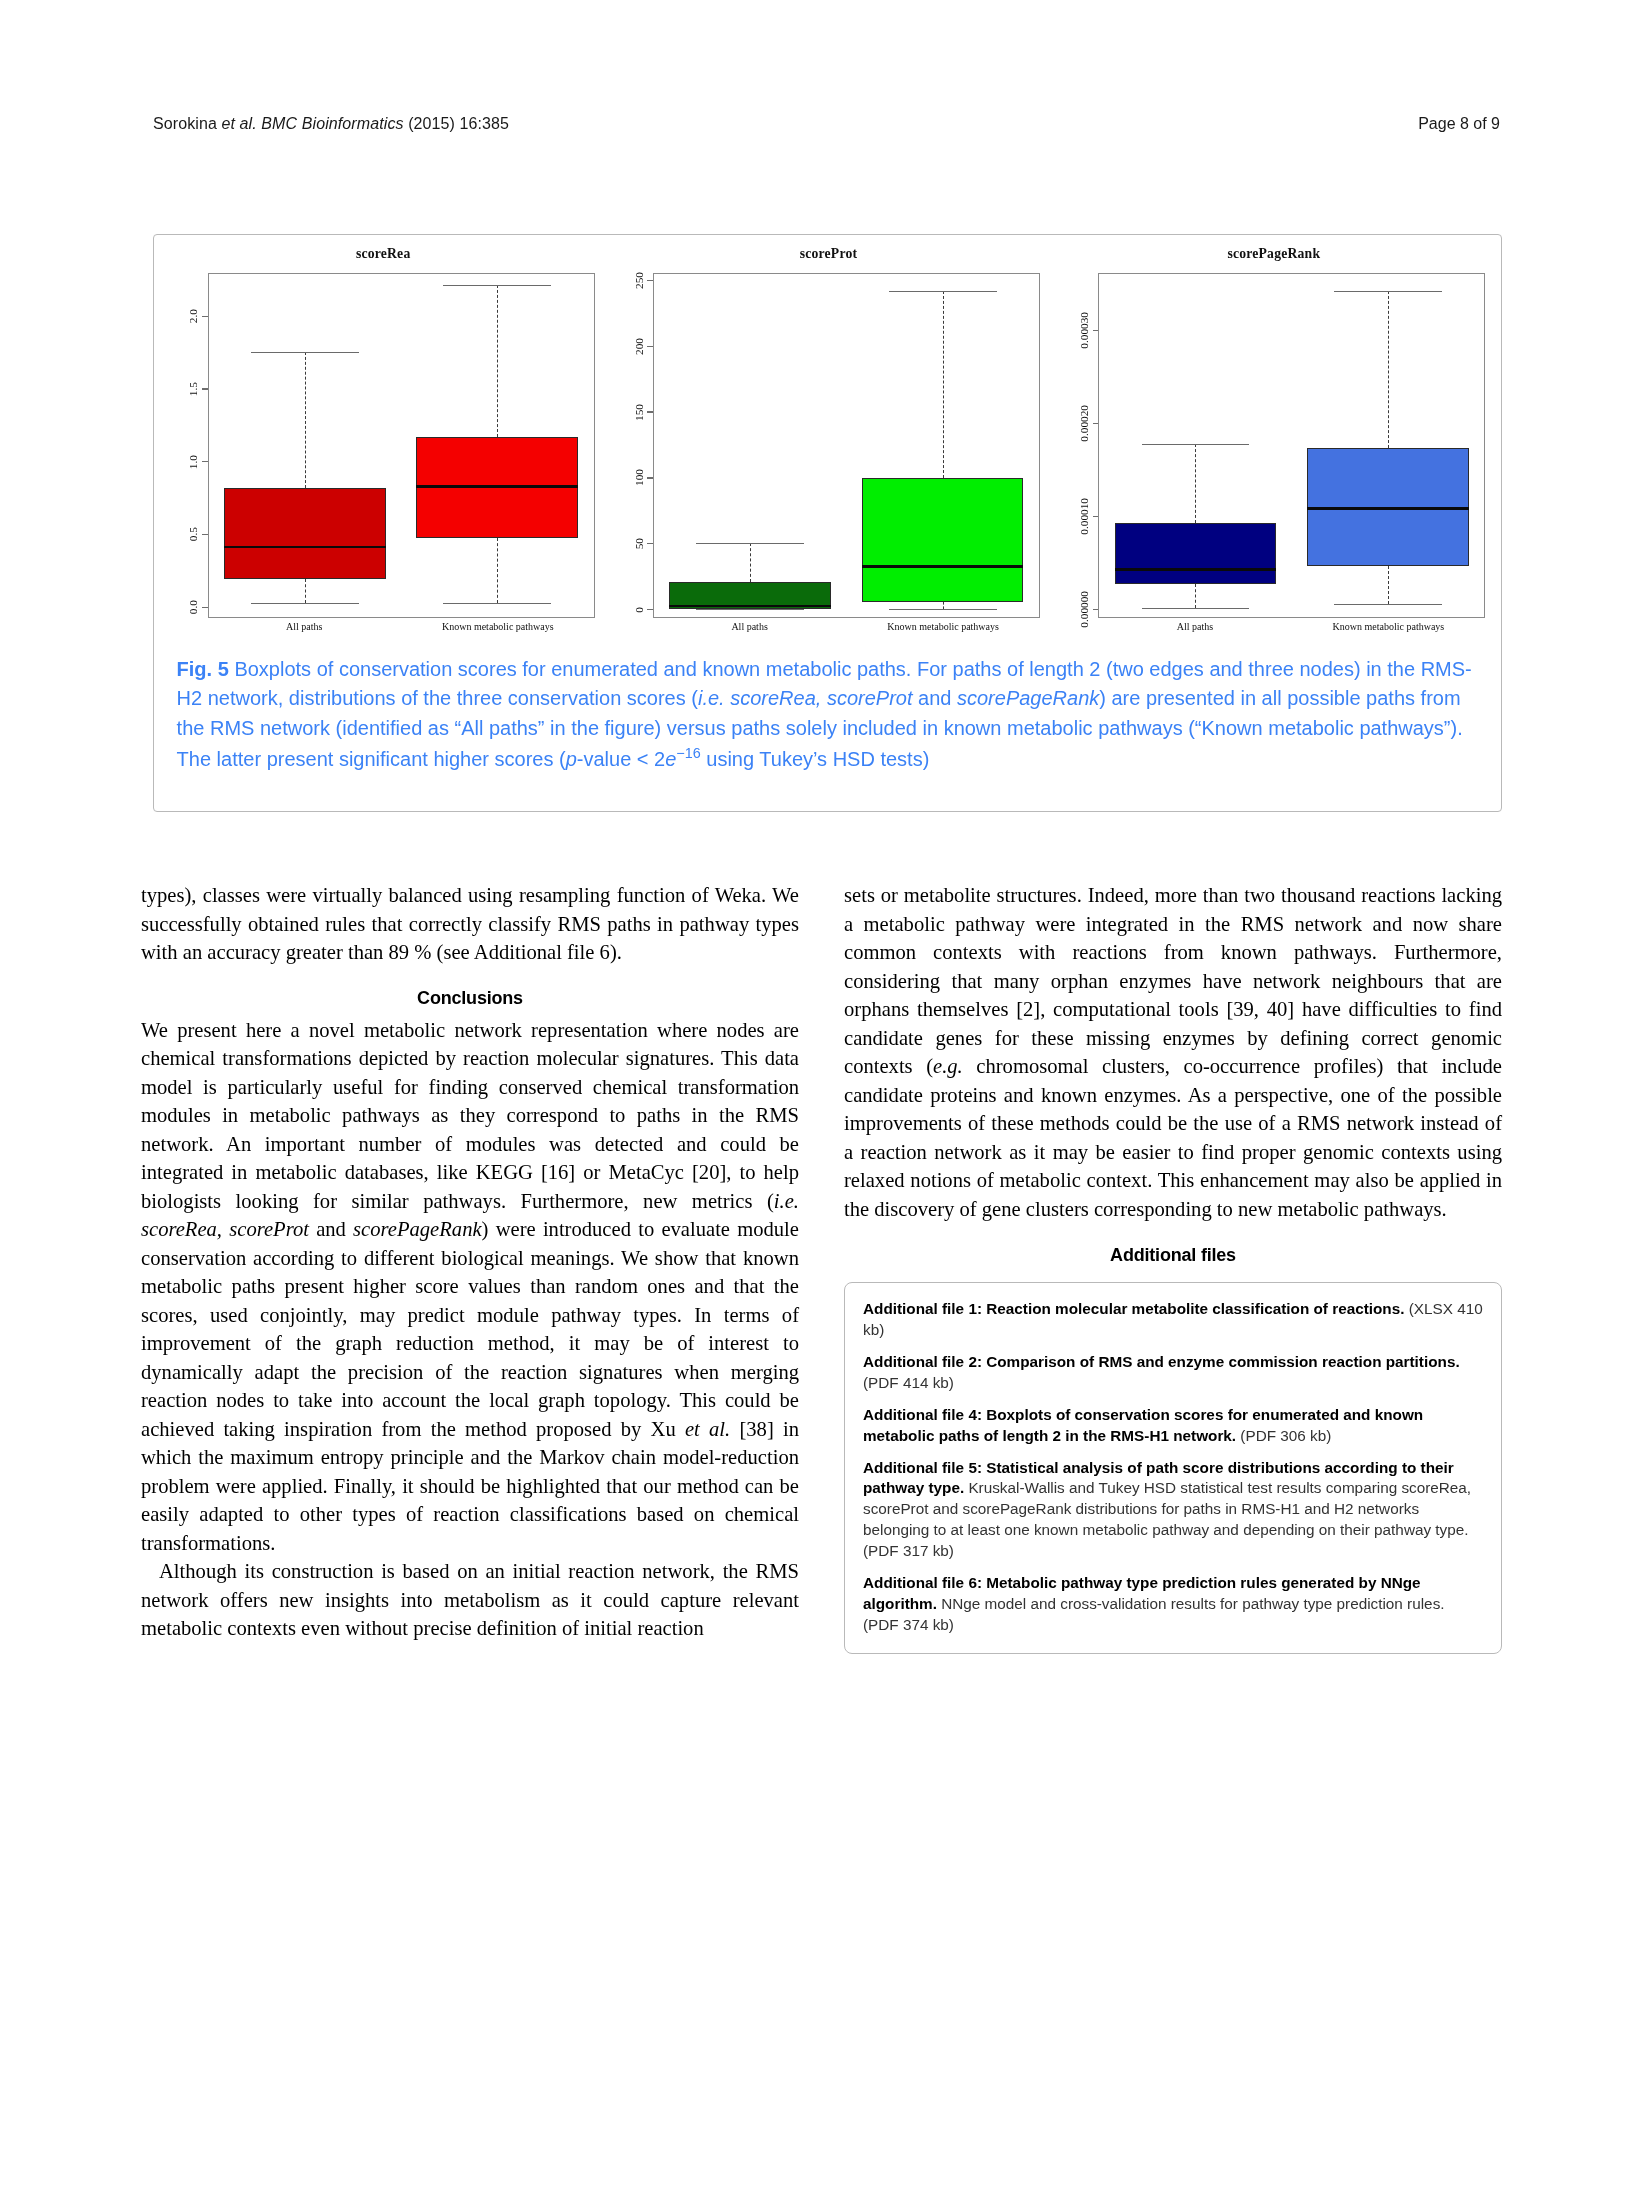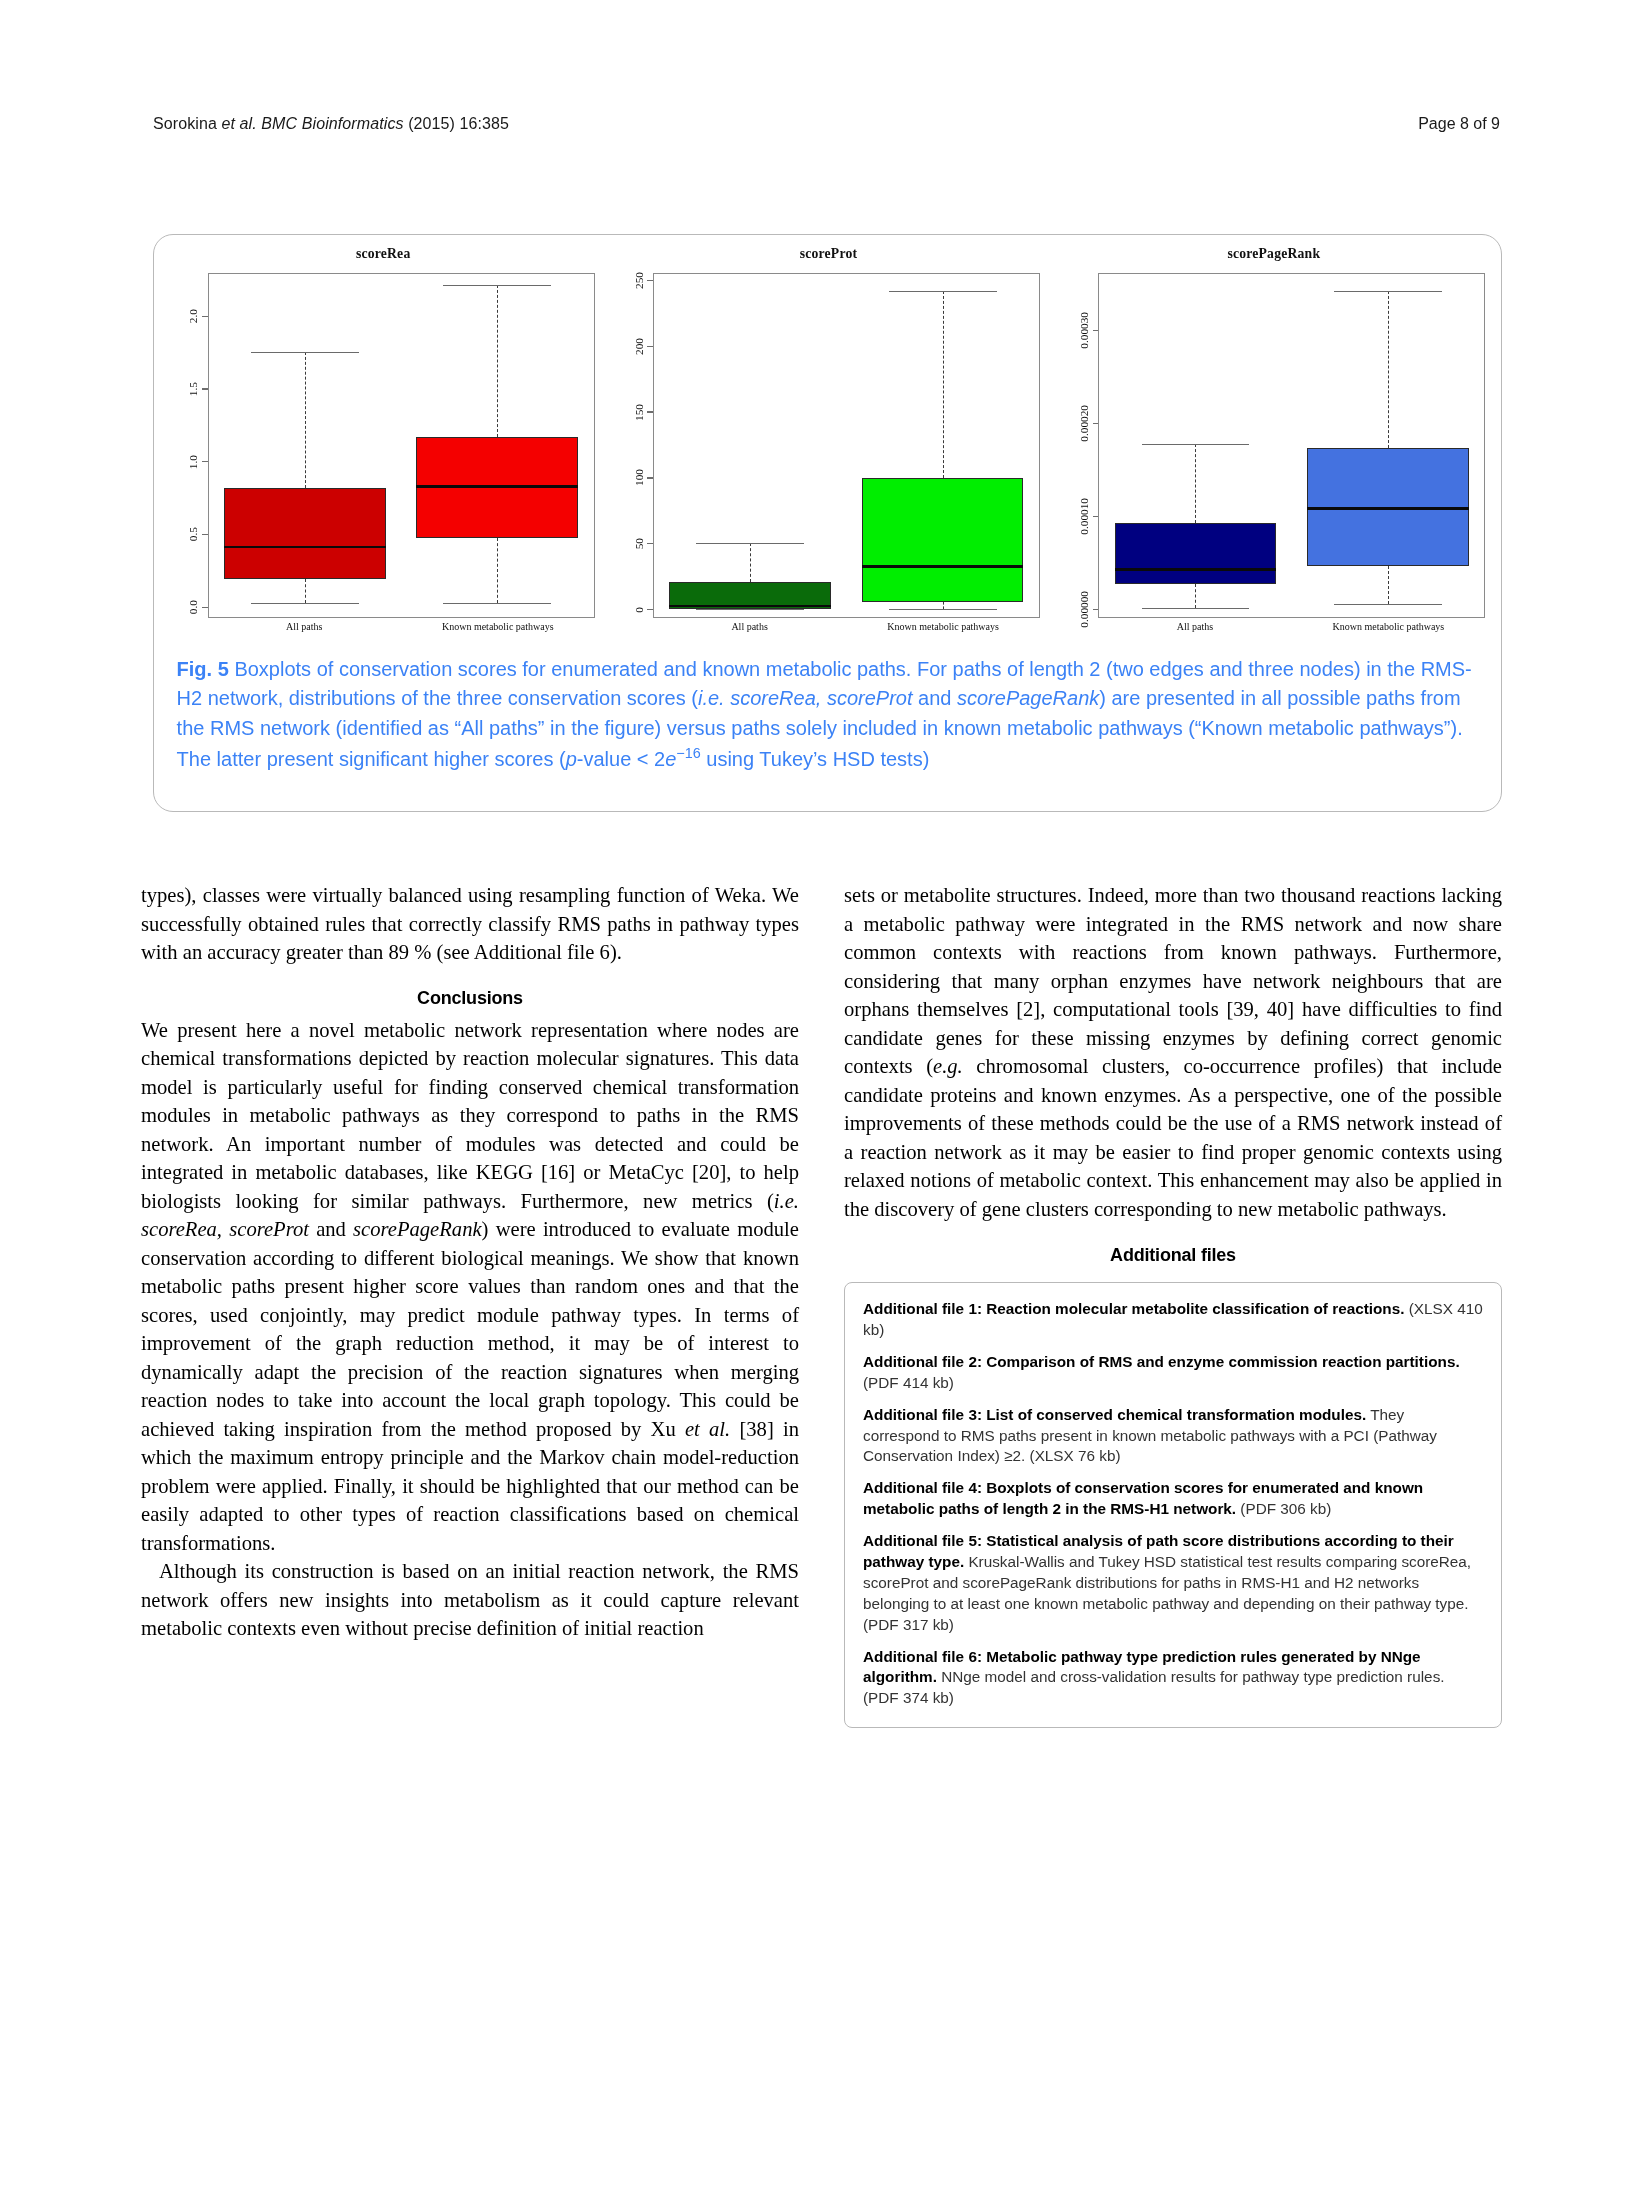--- a/index.html
+++ b/index.html
@@ -25,21 +25,21 @@
   .page-header .hdr-left { letter-spacing: 0.1px; }
   .page-header .hdr-left .ital { font-style: italic; }
   .page-header .hdr-right { font-size: 16px; }
 
   
   .figure-block {
     position: absolute;
     top: 234px; left: 153px;
     width: 1349px; height: 578px;
     border: 1.2px solid #b9b9b9;
-    border-radius: 20px;
+    border-radius: 4px;
     background: #ffffff;
   }
   .figure-plot-area {
     position: absolute;
     top: 6.5px; left: 6.5px;
     width: 1336px; height: 410px;
     display: flex;
   }
   .panel {
     position: relative;
@@ -355,19 +355,18 @@
   <p><span>We present here a novel metabolic network representation where nodes are chemical transformations depicted by reaction molecular signatures. This data model is particularly useful for finding conserved chemical transformation modules in metabolic pathways as they correspond to paths in the RMS network. An important number of modules was detected and could be integrated in metabolic databases, like KEGG [16] or MetaCyc [20], to help biologists looking for similar pathways. Furthermore, new metrics (</span><i>i.e. scoreRea, scoreProt</i><span> and </span><i>scorePageRank</i><span>) were introduced to evaluate module conservation according to different biological meanings. We show that known metabolic paths present higher score values than random ones and that the scores, used conjointly, may predict module pathway types. In terms of improvement of the graph reduction method, it may be of interest to dynamically adapt the precision of the reaction signatures when merging reaction nodes to take into account the local graph topology. This could be achieved taking inspiration from the method proposed by Xu </span><i>et al.</i><span> [38] in which the maximum entropy principle and the Markov chain model-reduction problem were applied. Finally, it should be highlighted that our method can be easily adapted to other types of reaction classifications based on chemical transformations.</span></p>
   <p class="indent">Although its construction is based on an initial reaction network, the RMS network offers new insights into metabolism as it could capture relevant metabolic contexts even without precise definition of initial reaction</p>
 </div>
 
 <div class="body-col col-right">
   <p><span>sets or metabolite structures. Indeed, more than two thousand reactions lacking a metabolic pathway were integrated in the RMS network and now share common contexts with reactions from known pathways. Furthermore, considering that many orphan enzymes have network neighbours that are orphans themselves [2], computational tools [39, 40] have difficulties to find candidate genes for these missing enzymes by defining correct genomic contexts (</span><i>e.g.</i><span> chromosomal clusters, co-occurrence profiles) that include candidate proteins and known enzymes. As a perspective, one of the possible improvements of these methods could be the use of a RMS network instead of a reaction network as it may be easier to find proper genomic contexts using relaxed notions of metabolic context. This enhancement may also be applied in the discovery of gene clusters corresponding to new metabolic pathways.</span></p>
   <h2 class="sec-head">Additional files</h2>
   <div class="addfiles-box" id="addfiles">
       <div class="addfile"><span class="af-title">Additional file 1:  Reaction molecular metabolite classification of reactions.</span><span class="af-desc"> (XLSX 410 kb)</span></div>
       <div class="addfile"><span class="af-title">Additional file 2:  Comparison of RMS and enzyme commission reaction partitions.</span><span class="af-desc"> (PDF 414 kb)</span></div>
-      <div class="addfile"><span class="af-title">Additional file 3:  List of conserved chemical transformation modules.</span><span class="af-desc"> They correspond to RMS paths present in known metabolic pathways with a PCI (Pathway Conservation Index) ≥2. (XLSX 76 kb)</span></div>
       <div class="addfile"><span class="af-title">Additional file 4:  Boxplots of conservation scores for enumerated and known metabolic paths of length 2 in the RMS-H1 network.</span><span class="af-desc"> (PDF 306 kb)</span></div>
       <div class="addfile"><span class="af-title">Additional file 5:  Statistical analysis of path score distributions according to their pathway type.</span><span class="af-desc"> Kruskal-Wallis and Tukey HSD statistical test results comparing scoreRea, scoreProt and scorePageRank distributions for paths in RMS-H1 and H2 networks belonging to at least one known metabolic pathway and depending on their pathway type. (PDF 317 kb)</span></div>
       <div class="addfile"><span class="af-title">Additional file 6:  Metabolic pathway type prediction rules generated by NNge algorithm.</span><span class="af-desc"> NNge model and cross-validation results for pathway type prediction rules. (PDF 374 kb)</span></div>
     </div>
 </div>
 
 
 </body></html>

